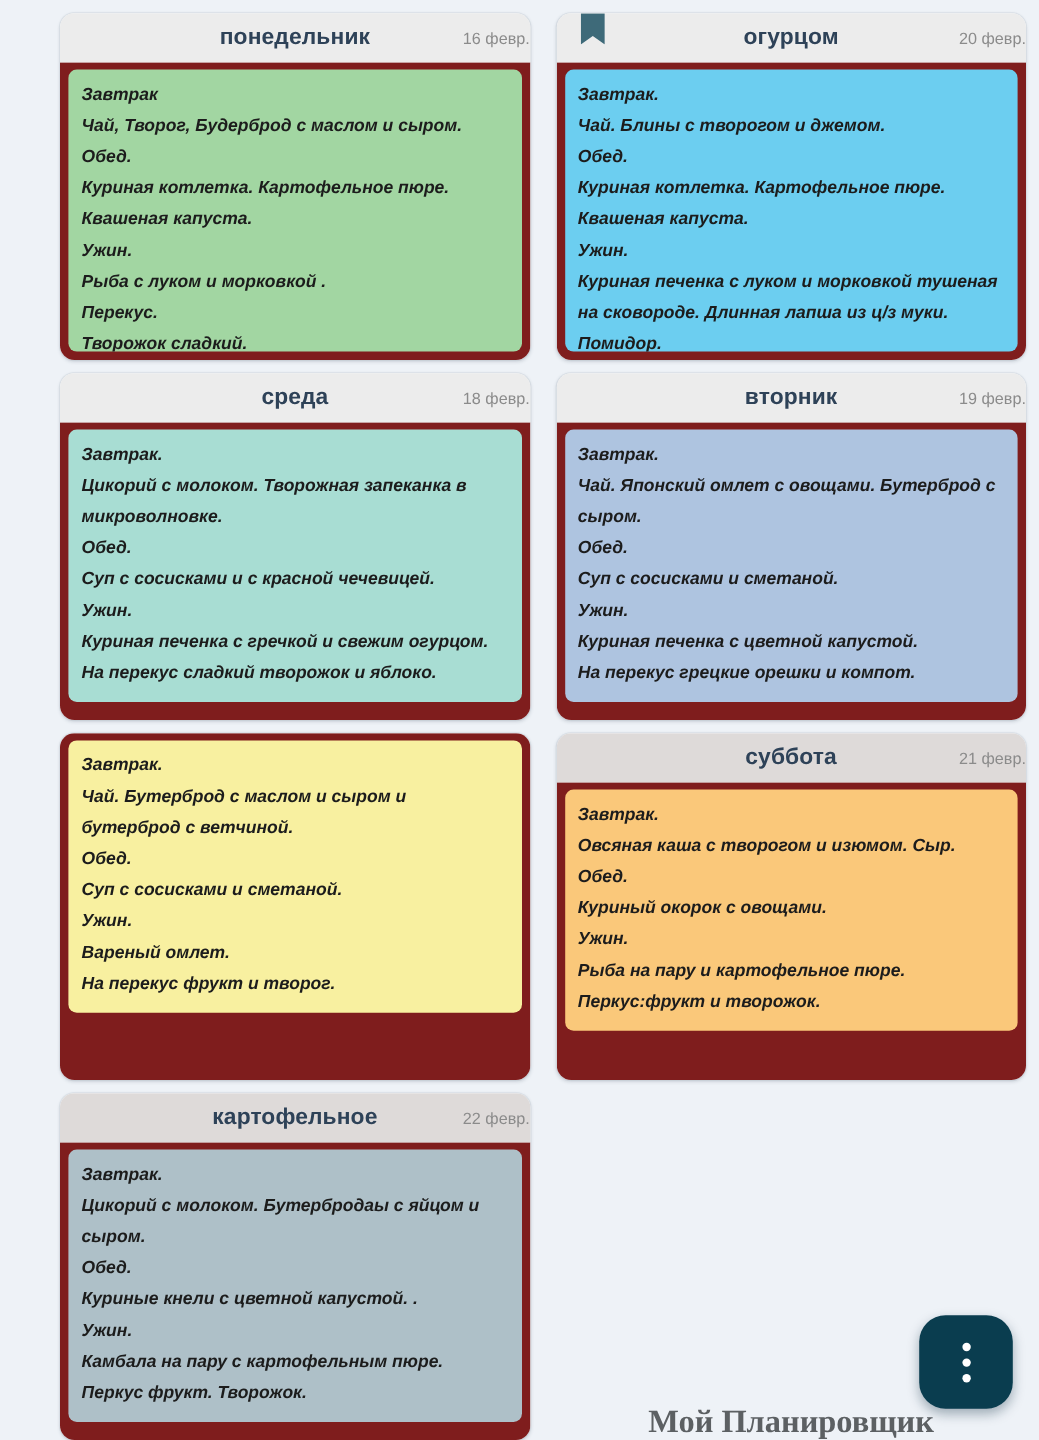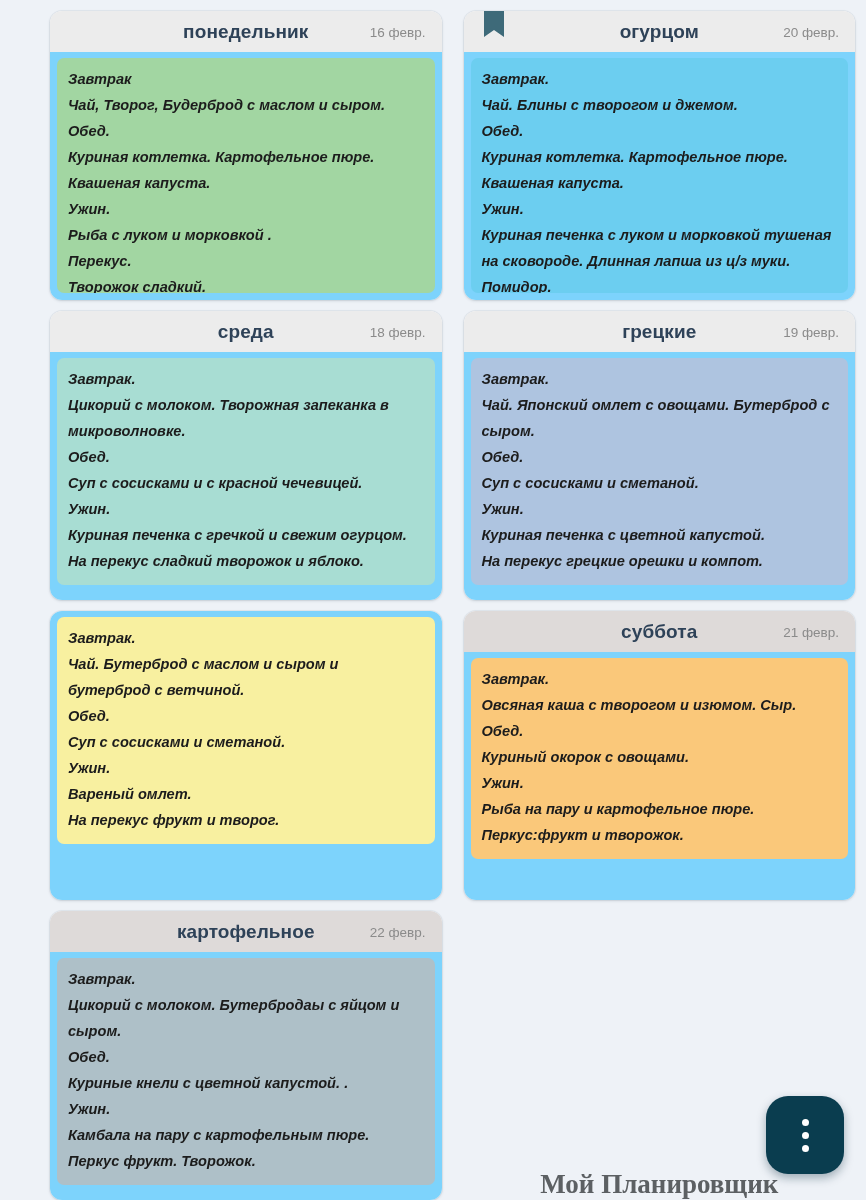--- a/index.html
+++ b/index.html
@@ -65,21 +65,21 @@
   .day-name {
     font-size: 19px;
     font-weight: bold;
     color: #2e4258;
     letter-spacing: 0.1px;
     line-height: 1;
   }
 
   .day-date {
     position: absolute;
-    right: 16px;
+    right: 0;
     top: 50%;
     transform: translateY(-50%);
     font-size: 13.5px;
     color: #8b8b8b;
     font-weight: normal;
     white-space: nowrap;
   }
 
   .bookmark-icon {
     position: absolute;
@@ -88,21 +88,21 @@
     width: 20px;
     height: 26px;
     display: block;
   }
 
   .card-body-wrap {
     flex: 1 1 auto;
     padding: 6px 7px 7px 7px;
     box-sizing: border-box;
     min-height: 0;
-    background: #7dd3fc;
+    background: #7f1d1d;
   }
 
   .card-body {
     border-radius: 7px;
     padding: 9px 11px 10px 11px;
     box-sizing: border-box;
     font-size: 14.6px;
     font-weight: bold;
     font-style: italic;
     color: #1c1c1c;
@@ -221,21 +221,21 @@
 Ужин.
 Куриная печенка с гречкой и свежим огурцом.
 На перекус сладкий творожок и яблоко.</div>
       </div>
     </div>
   </div>
 
   <div class="grid-cell">
     <div class="day-card">
       <div class="card-header">
-        <span class="day-name">грецкие</span>
+        <span class="day-name">вторник</span>
         <span class="day-date">19 февр.</span>
       </div>
       <div class="card-body-wrap">
         <div class="card-body" style="background: rgb(174, 196, 224);">Завтрак.
 Чай. Японский омлет с овощами. Бутерброд с сыром.
 Обед.
 Суп с сосисками и сметаной.
 Ужин.
 Куриная печенка с цветной капустой.
 На перекус грецкие орешки и компот.</div>

